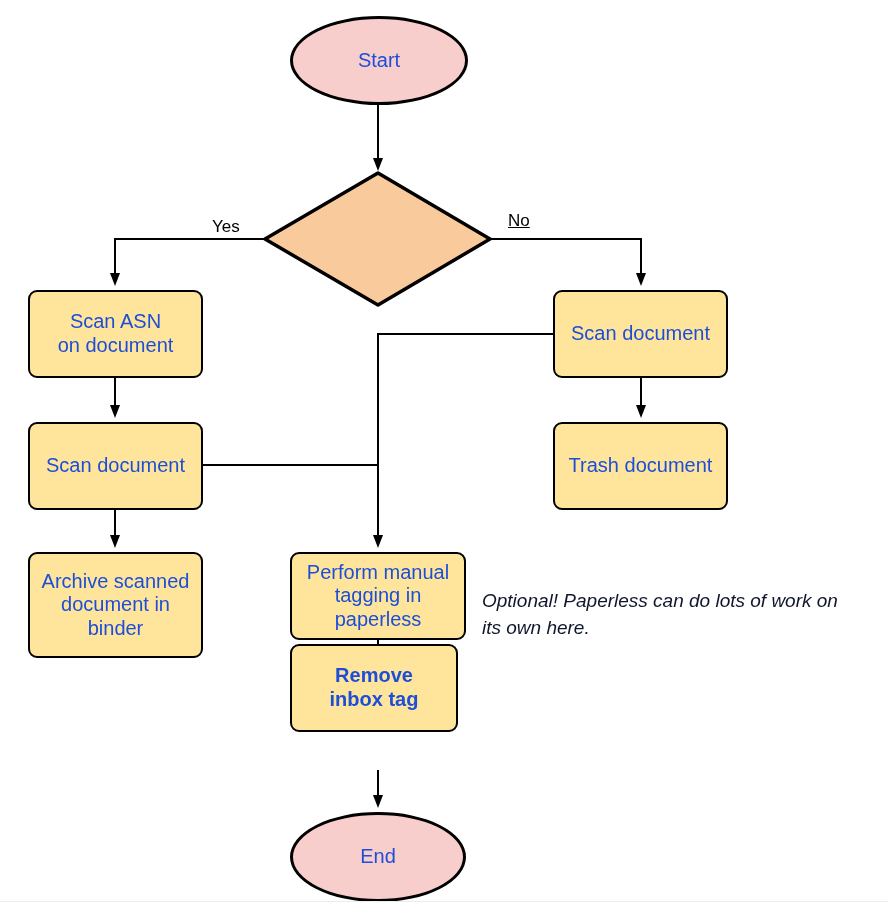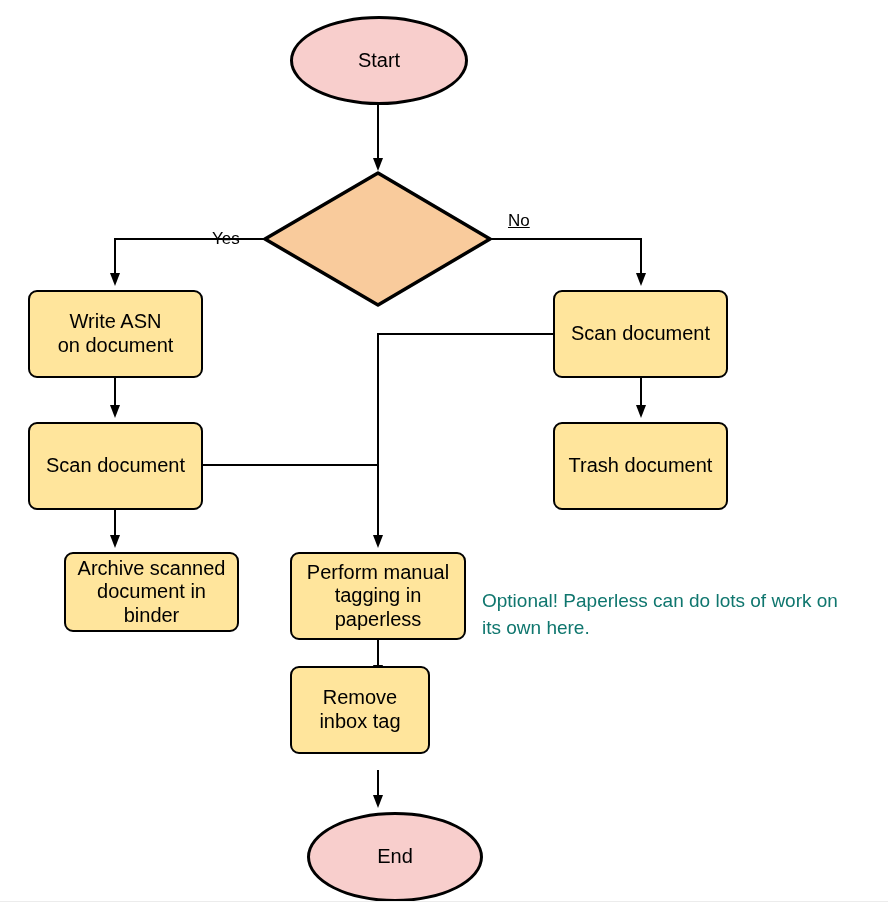--- a/index.html
+++ b/index.html
@@ -18,21 +18,21 @@
   }
   .node {
     position: absolute;
     display: flex;
     align-items: center;
     justify-content: center;
     text-align: center;
     box-sizing: border-box;
     font-size: 20px;
     line-height: 1.18;
-    color: #000000;
+    color: #1d4ed8;
     white-space: pre-line;
   }
   .terminal {
     background: var(--terminal, #f8cecc);
     border: 3px solid #000000;
     border-radius: 50%;
   }
   .process {
     background: var(--process, #ffe59c);
     border: 2.5px solid #000000;
@@ -43,22 +43,23 @@
     border: none;
   }
   .edge-label {
     position: absolute;
     font-size: 17px;
     color: #000000;
   }
   .note {
     position: absolute;
     font-size: 19px;
+    font-style: italic;
     line-height: 1.42;
-    color: #0f766e;
+    color: #0f172a;
     white-space: pre-line;
   }
   .bottom-divider {
     position: absolute;
     left: 0; top: 901px;
     width: 888px; height: 1px;
     background: #ececec;
   }
 </style>
 </head>
@@ -84,58 +85,58 @@
     <path d="M553,334 L378,334 L378,545" fill="none" stroke="#000000" stroke-width="2" marker-end="url(#arrow)"></path>
     <path d="M203,465 L378,465" fill="none" stroke="#000000" stroke-width="2"></path>
     <path d="M378,640 L378,675" fill="none" stroke="#000000" stroke-width="2" marker-end="url(#arrow)"></path>
     <path d="M378,770 L378,805" fill="none" stroke="#000000" stroke-width="2" marker-end="url(#arrow)"></path>
   </svg>
 
   <div class="node terminal" style="left:290px; top:16px; width:178px; height:89px;">
     <span>Start</span>
   </div>
 
-  <div class="node terminal" style="left:307px; top:812px; width:176px; height:90px;">
+  <div class="node terminal" style="left:290px; top:812px; width:176px; height:90px;">
     <span>End</span>
   </div>
 
 
-  <div class="edge-label" style="left:212px; top:229px;">Yes</div>
+  <div class="edge-label" style="left:212px; top:217px;">Yes</div>
   <div class="edge-label" style="left:508px; top:211px;text-decoration:underline;">No</div>
 
   <div class="node process" style="left:28px; top:290px; width:175px; height:88px;">
-    <span>Write ASN
+    <span>Scan ASN
 on document</span>
   </div>
 
   <div class="node process" style="left:28px; top:422px; width:175px; height:88px;">
     <span>Scan document</span>
   </div>
 
-  <div class="node process" style="left:28px; top:552px; width:175px; height:80px;margin-left:36px;">
+  <div class="node process" style="left:28px; top:552px; width:175px; height:106px;">
     <span>Archive scanned
 document in
 binder</span>
   </div>
 
   <div class="node process" style="left:553px; top:290px; width:175px; height:88px;">
     <span>Scan document</span>
   </div>
 
   <div class="node process" style="left:290px; top:552px; width:176px; height:88px;">
     <span>Perform manual
 tagging in
 paperless</span>
   </div>
 
   <div class="node process" style="left:553px; top:422px; width:175px; height:88px;">
     <span>Trash document</span>
   </div>
 
-  <div class="node process" style="left:290px; top:666px; width:140px; height:88px;">
+  <div class="node process" style="left:290px; top:644px; width:168px; height:88px;font-weight:bold;">
     <span>Remove
 inbox tag</span>
   </div>
 
   <div class="note" style="left:482px; top:588px; width:404px;">Optional! Paperless can do lots of work on
 its own here.</div>
 
   <div class="bottom-divider"></div>
 
 </div>

